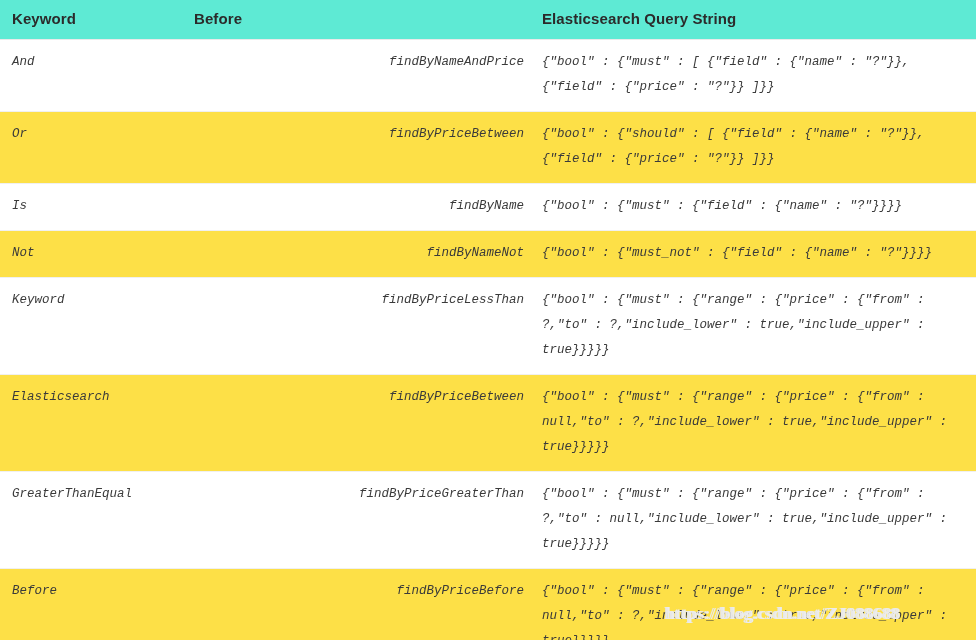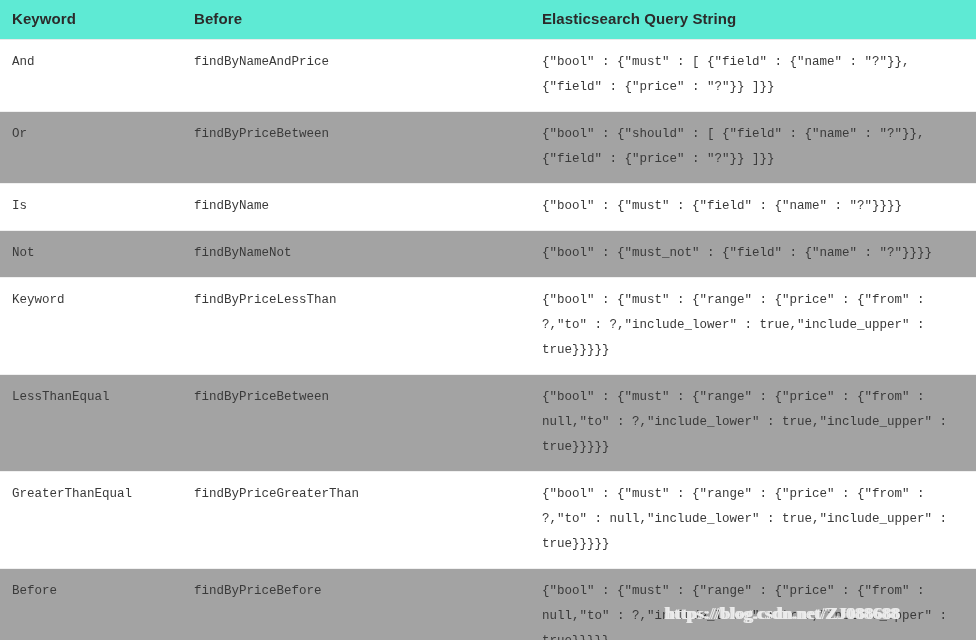--- a/index.html
+++ b/index.html
@@ -43,34 +43,35 @@
   }
   thead th.col-keyword { padding-left: 12px; }
   thead th.col-sample  { padding-left: 4px; }
   thead th.col-query   { padding-left: 6px; }
 
   
   tbody tr {
     background: #ffffff;
   }
   tbody tr.alt {
-    background: #a3a3a3;
+    background: #fde047;
   }
   tbody td {
     font-family: "Liberation Mono", monospace;
     font-size: 12.5px;
     line-height: 25px;
     color: #3a3a3a;
     vertical-align: top;
     padding: 10px 12px 11px 12px;
     word-break: break-word;
     white-space: pre-wrap;
+    font-style: italic;
   }
   tbody td.col-keyword { padding-left: 12px; }
-  tbody td.col-sample  { padding-left: 4px; }
+  tbody td.col-sample  { padding-left: 4px; text-align: right; }
   tbody td.col-query   { padding-left: 6px; padding-right: 4px; }
 
   tbody tr.sep td {
     border-bottom: 1px solid #f0f0f0;
   }
 
   
   #watermark {
     position: absolute;
     left: 664px;
@@ -127,21 +128,21 @@
         <td class="col-keyword">Not</td>
         <td class="col-sample">findByNameNot</td>
         <td class="col-query">{"bool" : {"must_not" : {"field" : {"name" : "?"}}}}</td>
       </tr>
       <tr class="sep">
         <td class="col-keyword">Keyword</td>
         <td class="col-sample">findByPriceLessThan</td>
         <td class="col-query">{"bool" : {"must" : {"range" : {"price" : {"from" : ?,"to" : ?,"include_lower" : true,"include_upper" : true}}}}}</td>
       </tr>
       <tr class="alt sep">
-        <td class="col-keyword">LessThanEqual</td>
+        <td class="col-keyword">Elasticsearch</td>
         <td class="col-sample">findByPriceBetween</td>
         <td class="col-query">{"bool" : {"must" : {"range" : {"price" : {"from" : null,"to" : ?,"include_lower" : true,"include_upper" : true}}}}}</td>
       </tr>
       <tr class="sep">
         <td class="col-keyword">GreaterThanEqual</td>
         <td class="col-sample">findByPriceGreaterThan</td>
         <td class="col-query">{"bool" : {"must" : {"range" : {"price" : {"from" : ?,"to" : null,"include_lower" : true,"include_upper" : true}}}}}</td>
       </tr>
       <tr class="alt">
         <td class="col-keyword">Before</td>

